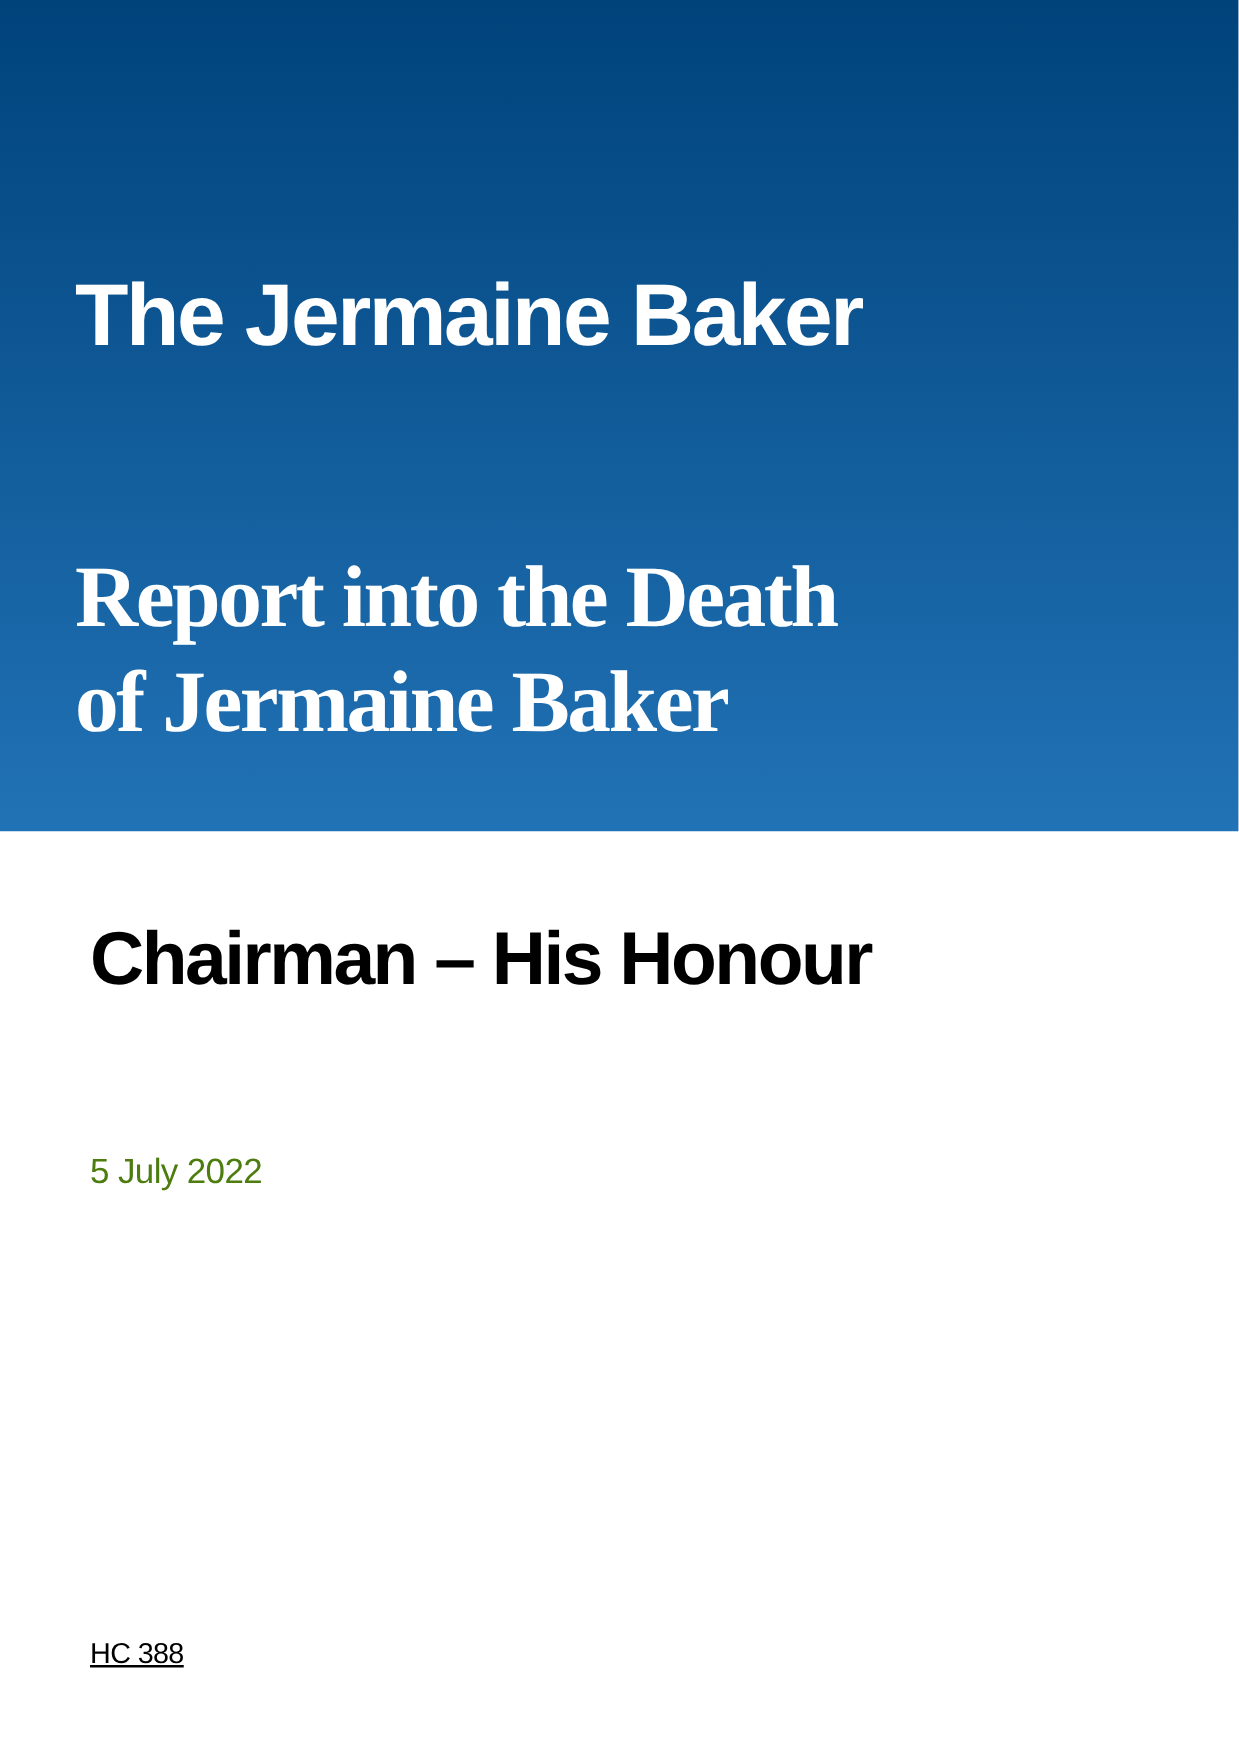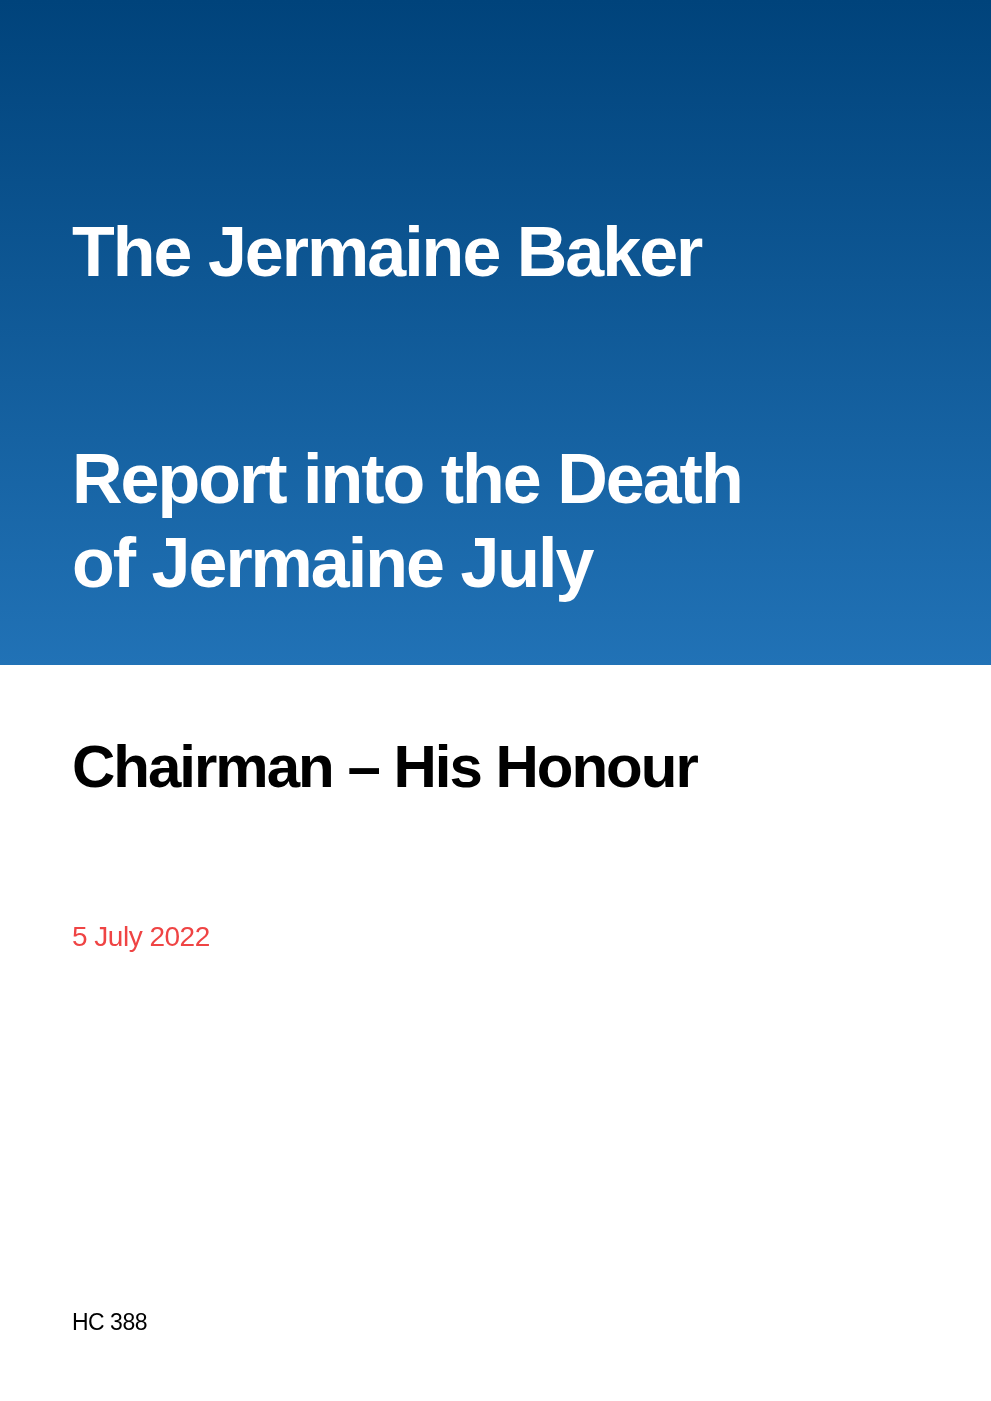--- a/index.html
+++ b/index.html
@@ -18,32 +18,32 @@
     position: absolute;
     top: 0;
     left: 0;
     width: 991px;
     height: 665px;
     background: linear-gradient(to bottom, #00437b, #2172b6); 
   }
 
   .banner-heading {
     position: absolute;
-    left: 72px;
+    left: 60px;
     color: #ffffff;
     font-weight: 700;
     font-size: 70px;
     line-height: 84px;
     letter-spacing: -2px;
   }
 
   .banner-heading .line { display: block; }
 
   .report-title    { top: 210px; }
-  .report-subtitle { top: 437px; }
+  .report-subtitle { top: 437px; font-family: Liberation Serif, serif; }
 
   .chairman-heading {
     position: absolute;
     left: 72px;
     top: 728px;
     color: #000000;
     font-weight: 700;
     font-size: 60px;
     line-height: 77px;
     letter-spacing: -2px;
@@ -78,30 +78,30 @@
 <div class="page">
 
   <header class="banner" style="background: linear-gradient(rgb(0, 67, 123), rgb(33, 114, 182));">
 
     <h1 class="banner-heading report-title" style="color: rgb(255, 255, 255);">
       <span class="line">The Jermaine Baker</span>
     </h1>
 
     <h2 class="banner-heading report-subtitle" style="color: rgb(255, 255, 255);">
       <span class="line">Report into the Death</span>
-      <span class="line">of Jermaine July</span>
+      <span class="line">of Jermaine Baker</span>
     </h2>
 
   </header>
 
   <main>
 
     <h3 class="chairman-heading" style="color: rgb(0, 0, 0);">
       <span class="line">Chairman – His Honour</span>
     </h3>
 
-    <p class="publish-date" style="color: #ef4444;">5 July 2022</p>
+    <p class="publish-date" style="color: #4d7c0f;">5 July 2022</p>
 
-    <p class="hc-reference" style="color: rgb(0, 0, 0);">HC 388</p>
+    <p class="hc-reference" style="color: rgb(0, 0, 0); text-decoration: underline;">HC 388</p>
 
   </main>
 
 </div>
 
 </body></html>

